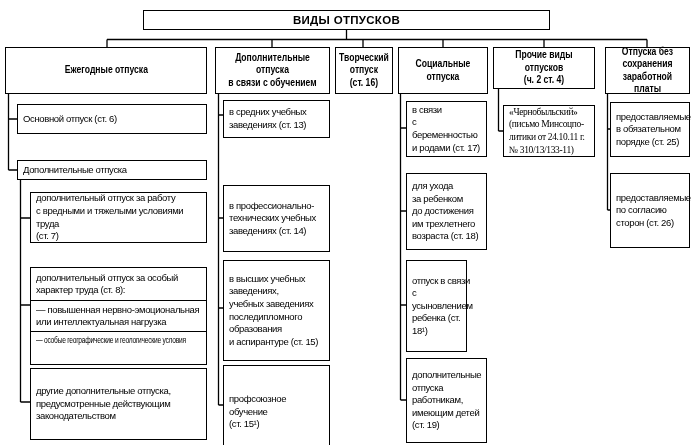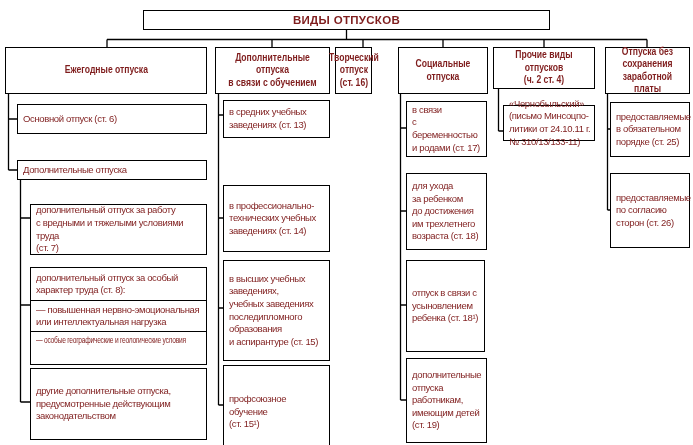--- a/index.html
+++ b/index.html
@@ -1,19 +1,19 @@
 <!DOCTYPE html>
 <html><head>
 <meta charset="utf-8">
 <style>
   html,body{margin:0;padding:0;background:#fff;}
   #canvas{
     position:relative;width:693px;height:445px;background:#ffffff;
     font-family:"Liberation Sans","DejaVu Sans",sans-serif;
-    color:#7f1d1d;overflow:hidden;
+    color:#000000;overflow:hidden;
   }
   .box{
     position:absolute;box-sizing:border-box;border:1.4px solid #000;
     background:#fff;display:flex;align-items:center;
   }
   .hdr{justify-content:center;text-align:center;font-weight:bold;font-size:10px;line-height:1.25;}
   .hdr .txt{display:inline-block;transform:scaleX(0.86);transform-origin:50% 50%;}
   .root{justify-content:center;text-align:center;font-weight:bold;font-size:11.5px;letter-spacing:.3px;}
   .child{font-size:9.5px;letter-spacing:-0.35px;line-height:1.32;padding:2px 3px 2px 5px;text-align:left;}
   .txt{white-space:pre-line;}
@@ -47,21 +47,21 @@
     <span class="txt">ВИДЫ ОТПУСКОВ</span>
   </div>
 
   <div class="box hdr" style="left:5px;top:47px;width:202px;height:47px;">
     <span class="txt">Ежегодные отпуска</span>
   </div>
   <div class="box hdr" style="left:215px;top:47px;width:115px;height:47px;">
     <span class="txt">Дополнительные отпуска
 в связи с обучением</span>
   </div>
-  <div class="box hdr" style="left:335px;top:47px;width:37px;height:47px;">
+  <div class="box hdr" style="left:335px;top:47px;width:58px;height:47px;">
     <span class="txt">Творческий
 отпуск
 (ст. 16)</span>
   </div>
   <div class="box hdr" style="left:398px;top:47px;width:90px;height:47px;">
     <span class="txt">Социальные
 отпуска</span>
   </div>
   <div class="box hdr" style="left:493px;top:47px;width:102px;height:42px;">
     <span class="txt">Прочие виды отпусков
@@ -72,21 +72,21 @@
 сохранения
 заработной платы</span>
   </div>
 
   <div class="box child" style="left:17px;top:104px;width:190px;height:30px;">
     <span class="txt">Основной отпуск (ст. 6)</span>
   </div>
   <div class="box child" style="left:17px;top:160px;width:190px;height:20px;">
     <span class="txt">Дополнительные отпуска</span>
   </div>
-  <div class="box child" style="left:30px;top:204px;width:177px;height:51px;">
+  <div class="box child" style="left:30px;top:192px;width:177px;height:51px;">
     <span class="txt">дополнительный отпуск за работу
 с вредными и тяжелыми условиями труда
 (ст. 7)</span>
   </div>
   <div class="box secbox" style="left:30px;top:260px;width:177px;height:98px;">
     <div class="sec s1 txt">дополнительный отпуск за особый
 характер труда (ст. 8):</div>
     <div class="sec s2 txt">— повышенная нервно-эмоциональная
 или интеллектуальная нагрузка</div>
     <div class="sec s3">
@@ -126,34 +126,34 @@
 с беременностью
 и родами (ст. 17)</span>
   </div>
   <div class="box child" style="left:406px;top:173px;width:81px;height:77px;">
     <span class="txt">для ухода
 за ребенком
 до достижения
 им трехлетнего
 возраста (ст. 18)</span>
   </div>
-  <div class="box child" style="left:406px;top:260px;width:79px;height:92px;">
+  <div class="box child" style="left:406px;top:260px;width:61px;height:92px;">
     <span class="txt">отпуск в связи с
 усыновлением
 ребенка (ст. 18¹)</span>
   </div>
   <div class="box child" style="left:406px;top:358px;width:81px;height:85px;">
     <span class="txt">дополнительные
 отпуска
 работникам,
 имеющим детей
 (ст. 19)</span>
   </div>
 
-  <div class="box child" style="left:503px;top:105px;width:92px;height:36px;">
+  <div class="box child" style="left:503px;top:105px;width:92px;height:52px;font-family:Liberation Serif, serif;">
     <span class="txt">«Чернобыльский»
 (письмо Минсоцпо-
 литики от 24.10.11 г.
 № 310/13/133-11)</span>
   </div>
 
   <div class="box child" style="left:610px;top:102px;width:80px;height:55px;">
     <span class="txt">предоставляемые
 в обязательном
 порядке (ст. 25)</span>

